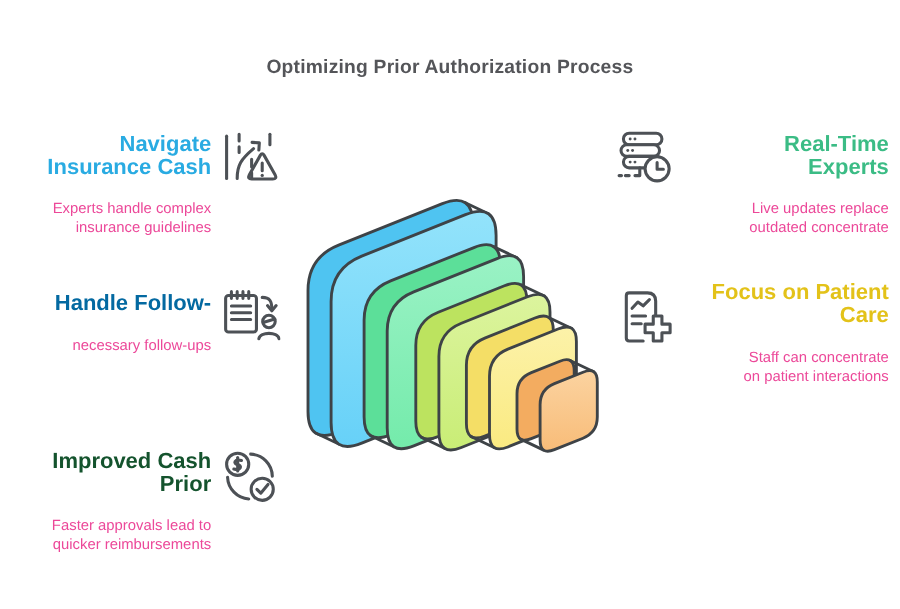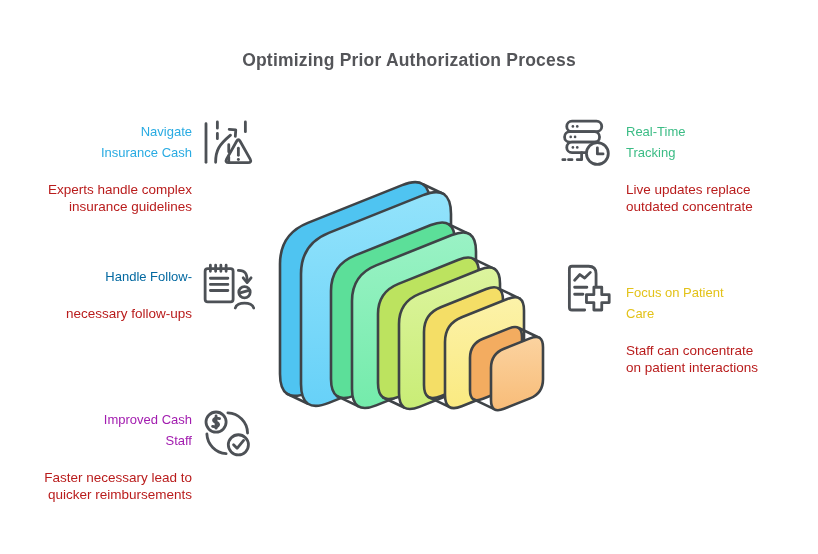--- a/index.html
+++ b/index.html
@@ -7,24 +7,24 @@
     position:relative;width:818px;height:554px;background:#ffffff;overflow:hidden;
     font-family:"Liberation Sans",sans-serif;
     padding-left:20px;
   }
   .title{
     position:absolute;top:50px;left:0;width:818px;text-align:center;
     font-size:17.5px;font-weight:bold;color:#545559;letter-spacing:.2px;margin:0;
   }
   .sec{position:absolute;}
   .sec-left{left:24px;width:168px;text-align:right;}
-  .sec-right{left:626px;width:182px;text-align:left;}
-  .heading{font-size:13px;font-weight:normal;line-height:21px;}
+  .sec-right{left:626px;width:182px;text-align:right;}
+  .heading{font-size:20px;font-weight:bold;line-height:21px;}
   .heading span{display:block;}
-  .body{font-size:13.5px;line-height:17px;color:#b91c1c;margin-top:18px;}
+  .body{font-size:13.5px;line-height:17px;color:#ec4899;margin-top:18px;}
   .body span{display:block;}
   .icon{position:absolute;width:56px;height:56px;}
   .icon svg{width:100%;height:100%;}
   .ic{stroke:#4D5156;fill:none;stroke-width:3.2;stroke-linecap:round;stroke-linejoin:round;}
   .ic-fill{fill:#4D5156;stroke:none;}
   .ic-white{fill:#ffffff;}
   #stack-svg{position:absolute;left:0;top:0;pointer-events:none;}
 </style>
 </head>
 <body>
@@ -127,45 +127,45 @@
       <path class="ic" d="M13 22 H33 M13 29 H33 M13 36 H33"></path>
       <path class="ic" d="M45 13 C53 13 55 17 55 25"></path>
       <path class="ic" d="M50.5 21.5 L55 27 L59.5 21.5"></path>
       <circle class="ic" cx="52" cy="38" r="6.5"></circle>
       <path class="ic" d="M46 39 L58 35.5"></path>
       <path class="ic" d="M41.5 56 C43 48.5 61 48.5 62.5 56"></path>
     </svg>
   </div>
 
   <div class="sec sec-left" style="top:409px">
-    <div class="heading" style="color: #a21caf;">
+    <div class="heading" style="color: #14532d;">
       <span>Improved Cash</span>
-      <span>Staff</span>
-    </div>
-    <div class="body">
-      <span>Faster necessary lead to</span>
+      <span>Prior</span>
+    </div>
+    <div class="body">
+      <span>Faster approvals lead to</span>
       <span>quicker reimbursements</span>
     </div>
   </div>
   <div class="icon" style="left:199px;top:405px">
     <svg viewBox="0 0 64 64">
       <circle class="ic" cx="19.5" cy="19.5" r="11.5"></circle>
       <path class="ic" d="M19.5 12.5 V26.5"></path>
       <path class="ic" d="M23.5 15.5 C16 13.5 14.5 19 19.5 19.8 C24.5 20.6 23 26.5 15.5 24.5"></path>
       <path class="ic" d="M33 9 A23.5 23.5 0 0 1 55.5 32"></path>
       <path class="ic" d="M9 33 A23.5 23.5 0 0 0 31 55.5"></path>
       <circle class="ic ic-white" cx="45" cy="45.5" r="11.5"></circle>
       <path class="ic" d="M39.5 45.5 L43.5 49.5 L51 40.5"></path>
     </svg>
   </div>
 
   <div class="sec sec-right" style="top:121px">
     <div class="heading" style="color: rgb(59, 188, 133);">
       <span>Real-Time</span>
-      <span>Tracking</span>
+      <span>Experts</span>
     </div>
     <div class="body">
       <span>Live updates replace</span>
       <span>outdated concentrate</span>
     </div>
   </div>
   <div class="icon" style="left:558px;top:115px">
     <svg viewBox="0 0 64 64">
       <rect class="ic" x="10" y="7" width="40" height="12" rx="6"></rect>
       <rect class="ic ic-white" x="7.5" y="19" width="40" height="12" rx="6"></rect>
@@ -176,21 +176,21 @@
         <circle class="ic-fill" cx="19.5" cy="25" r="1.5"></circle>
       <circle class="ic-fill" cx="17" cy="37" r="1.5"></circle>
         <circle class="ic-fill" cx="22" cy="37" r="1.5"></circle>
       <path class="ic" d="M27 43 V51 H22"></path>
       <path class="ic" d="M16 51 H12 M8 51 H5.5"></path>
       <circle class="ic ic-white" cx="45" cy="44" r="12.5"></circle>
       <path class="ic" d="M45 37.5 V44.5 H51.5"></path>
     </svg>
   </div>
 
-  <div class="sec sec-right" style="top:282px">
+  <div class="sec sec-right" style="top:256px">
     <div class="heading" style="color: rgb(227, 194, 25);">
       <span>Focus on Patient</span>
       <span>Care</span>
     </div>
     <div class="body">
       <span>Staff can concentrate</span>
       <span>on patient interactions</span>
     </div>
   </div>
   <div class="icon" style="left:558px;top:261px">

